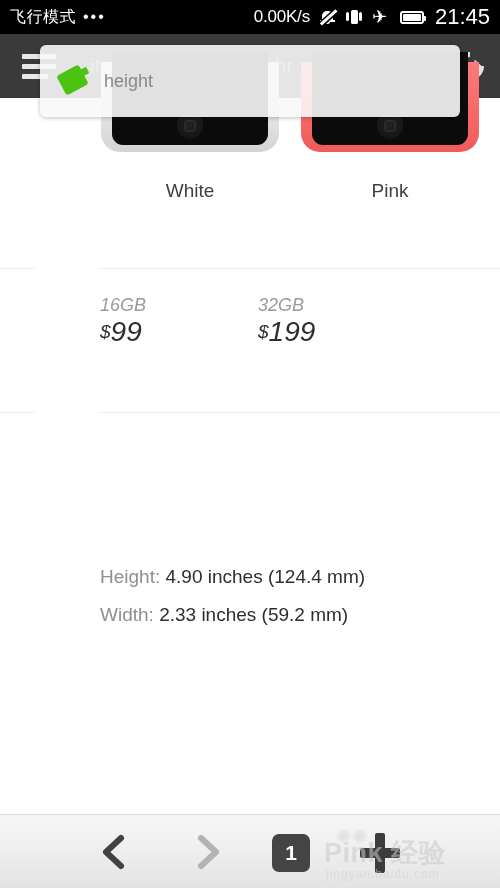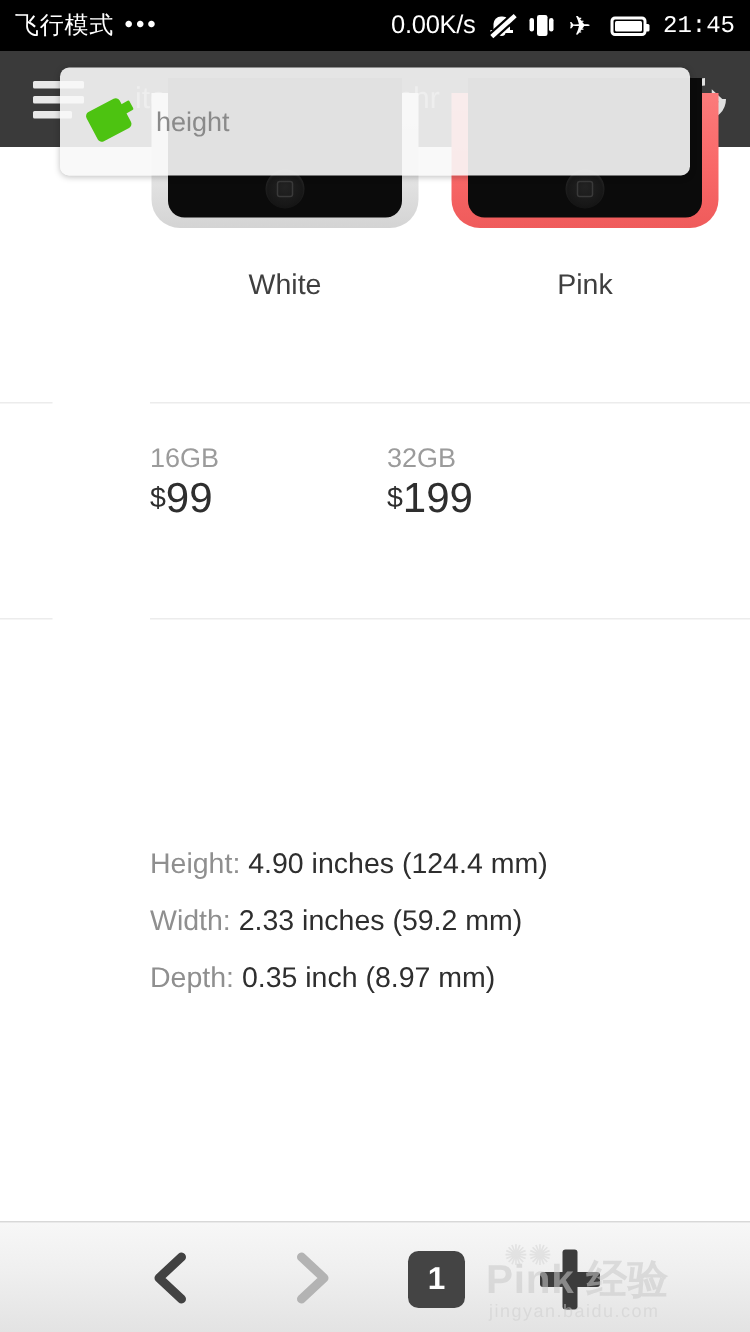--- a/index.html
+++ b/index.html
@@ -14,21 +14,21 @@
   .statusbar{
     position:absolute; top:0; left:0; width:500px; height:34px;
     background:#000; color:#fff; display:flex; align-items:center;
     padding:11px 10px; font-size:16px;
   }
   .sb-left{ display:flex; align-items:center; gap:7px; }
   .sb-carrier{ font-size:16px; letter-spacing:0.5px; }
   .sb-dots{ font-size:16px; letter-spacing:2px; }
   .sb-right{ margin-left:auto; display:flex; align-items:center; gap:9px; }
   .sb-net{ font-size:17px; letter-spacing:-0.2px; }
-  .sb-time{ font-size:16px; margin-left:2px;font-family:Liberation Mono, monospace; }
+  .sb-time{ font-size:22px; margin-left:2px; }
   .ic{ display:inline-block; position:relative; }
 
   
   .ic-silent{ width:17px; height:17px; }
   .ic-silent .bell{
     position:absolute; left:3px; top:2px; width:11px; height:10px;
     background:#fff; border-radius:5px 5px 0 0;
   }
   .ic-silent .bell:after{
     content:""; position:absolute; left:-2px; top:9px; width:15px; height:2px; background:#fff;
@@ -131,21 +131,21 @@
   }
   .phone .label{
     position:absolute; left:0; width:178px; top:118px; text-align:center;
     color:#3f3f3f; font-size:19px;
   }
 
   .divider{ position:absolute; height:1px; background:#ececec; }
   .divider.left{ left:0; width:35px; }
   .divider.right{ left:100px; right:0; }
 
-  .price-row{ position:absolute; top:196px; left:0; width:500px; height:60px; }
+  .price-row{ position:absolute; top:196px; left:0; width:500px; height:60px;font-style:italic; }
   .price-item{ position:absolute; }
   .price-item.a{ left:100px; }
   .price-item.b{ left:258px; }
   .cap{ color:#9b9b9b; font-size:18px; line-height:22px; }
   .amt{ color:#2e2e2e; font-size:28px; line-height:32px; font-weight:400; }
   .amt .cur{ font-size:19px; vertical-align:3px; }
 
   .specs{ position:absolute; top:460px; left:100px; width:380px; }
   .spec-line{ font-size:19px; line-height:38px; color:#2e2e2e; white-space:nowrap; }
   .spec-line .k{ color:#8f8f8f; }
@@ -276,24 +276,20 @@
 
     <div class="specs">
       <div class="spec-line">
         <span class="k">Height:</span>
         <span>4.90 inches (124.4 mm)</span>
       </div>
       <div class="spec-line">
         <span class="k">Width:</span>
         <span>2.33 inches (59.2 mm)</span>
       </div>
-      <div class="spec-line">
-        <span class="k">Depth:</span>
-        <span>0.35 inch (8.97 mm)</span>
-      </div>
     </div>
   </div>
 
   <div class="dict-popup">
     <div class="dict-tag">
       <span class="sq"></span>
         <span class="nub"></span>
     </div>
     <div class="dict-text">
       <div class="dict-word">height</div>

